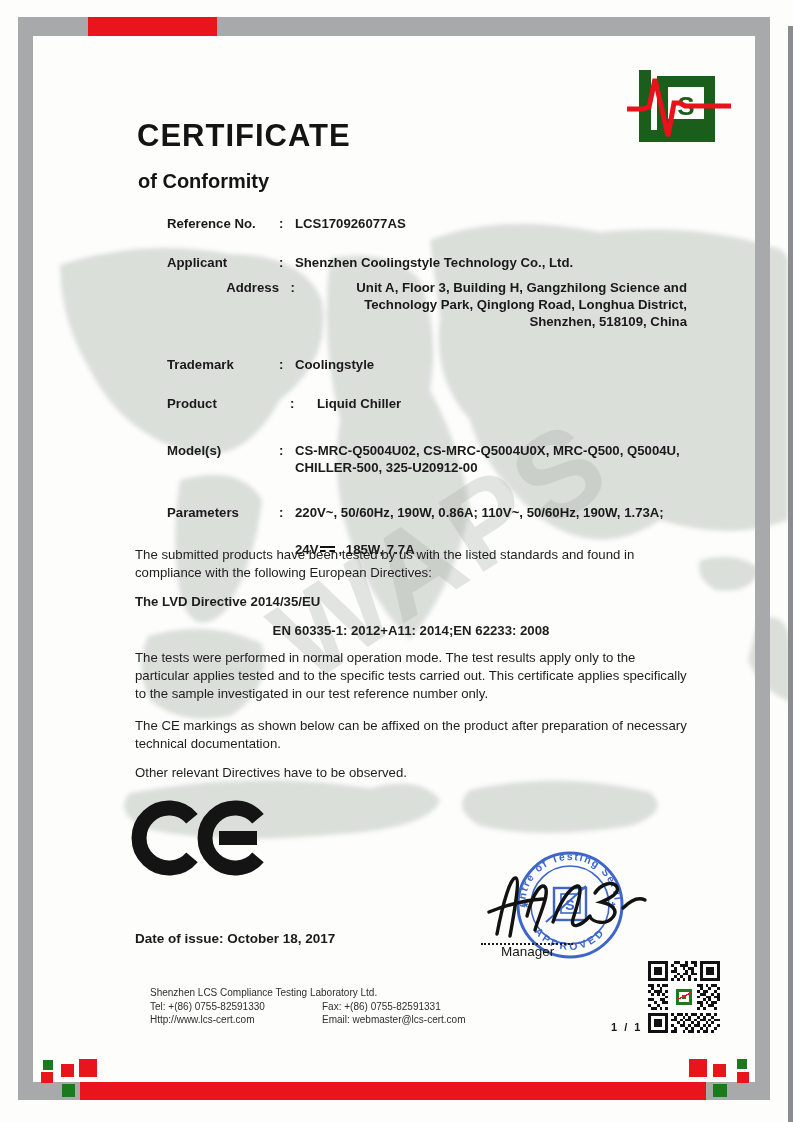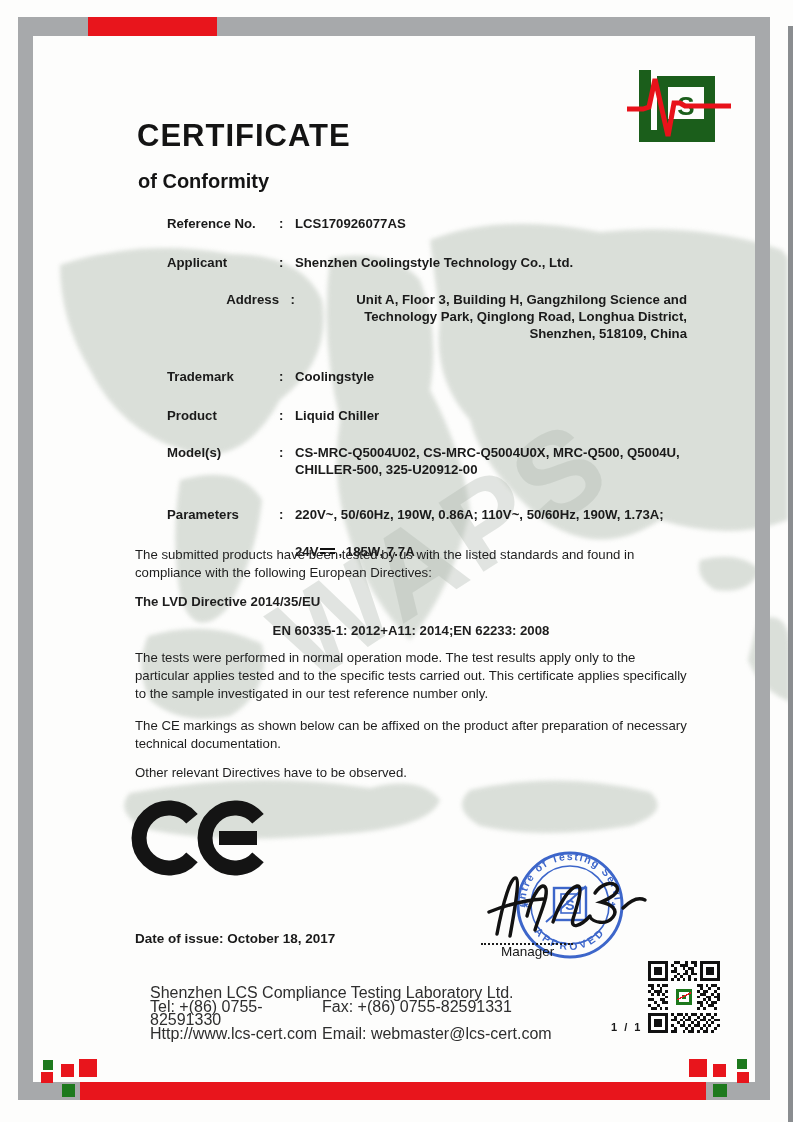--- a/index.html
+++ b/index.html
@@ -27,22 +27,22 @@
   
   .logo-box{left:627px;top:66px;width:106px;height:88px;}
 
   
   .title-main{left:137px;top:118px;font-size:31px;font-weight:bold;letter-spacing:1px;color:#141414;}
   .title-sub{left:138px;top:170px;font-size:20px;font-weight:bold;color:#141414;}
 
   
   .fields{left:135px;top:215px;width:552px;}
   .frow{display:grid;grid-template-columns:112px 16px 1fr;font-size:13.2px;font-weight:bold;line-height:17px;padding-left:32px;}
-  .mb-a{margin-bottom:22px;} .mb-b{margin-bottom:20px;} .mb-c{margin-bottom:26px;text-align:right;}
-  .mb-d{margin-bottom:22px;} .mb-e{margin-bottom:20px;} .mb-f{margin-bottom:28px;}
+  .mb-a{margin-bottom:22px;} .mb-b{margin-bottom:8px;} .mb-c{margin-bottom:26px;text-align:right;}
+  .mb-d{margin-bottom:22px;} .mb-e{margin-bottom:30px;gap:11px;} .mb-f{margin-bottom:28px;}
   .pline2{display:block;margin-top:20px;}
   .dc-sym{display:inline-block;width:15px;height:5px;border-top:2.5px solid #111;position:relative;top:-1px;margin:0 3px 0 2px;}
   .dc-sym::after{content:"";position:absolute;left:0;right:0;top:2px;border-top:2.5px dashed #111;}
 
   
   .bodytext{left:135px;top:546px;width:552px;font-size:13.2px;line-height:1.36;color:#1e1e1e;}
   .para{margin:0 0 11px 0;}
   .boldline{font-weight:bold;margin:0 0 11px 0;}
   .stdrow{display:flex;justify-content:center;font-weight:bold;margin:0 0 9px 0;}
 
@@ -52,21 +52,21 @@
   
   .dateline{left:135px;top:931px;font-size:13.5px;font-weight:bold;}
 
   
   .stamp-box{left:470px;top:838px;width:200px;height:136px;z-index:2;}
   .sig-box{left:487px;top:846px;width:166px;height:106px;z-index:3;}
   .dotline{left:481px;top:940px;width:92px;height:3px;border-bottom:2px dotted #1b1b1b;z-index:3;}
   .manager{left:501px;top:944px;font-size:13.5px;color:#161616;z-index:3;}
 
   
-  .footer{left:150px;top:986px;width:480px;font-size:16px;line-height:13.6px;color:#2e2e2e;}
+  .footer{left:150px;top:986px;width:480px;font-size:10px;line-height:13.6px;color:#2e2e2e;}
   .footrow{display:grid;grid-template-columns:172px auto;}
   .pagenum{left:611px;top:1021px;font-size:11px;font-weight:bold;letter-spacing:2px;}
 
   
   .qr-box{left:648px;top:961px;width:72px;height:72px;}
 
   .stamp-ring-text{font-size:10.5px;letter-spacing:1.5px;font-weight:bold;fill:#2d5ac6;}
   .stamp-bottom-text{font-size:10.5px;letter-spacing:3px;font-weight:bold;fill:#2d5ac6;}
 </style>
 </head>

